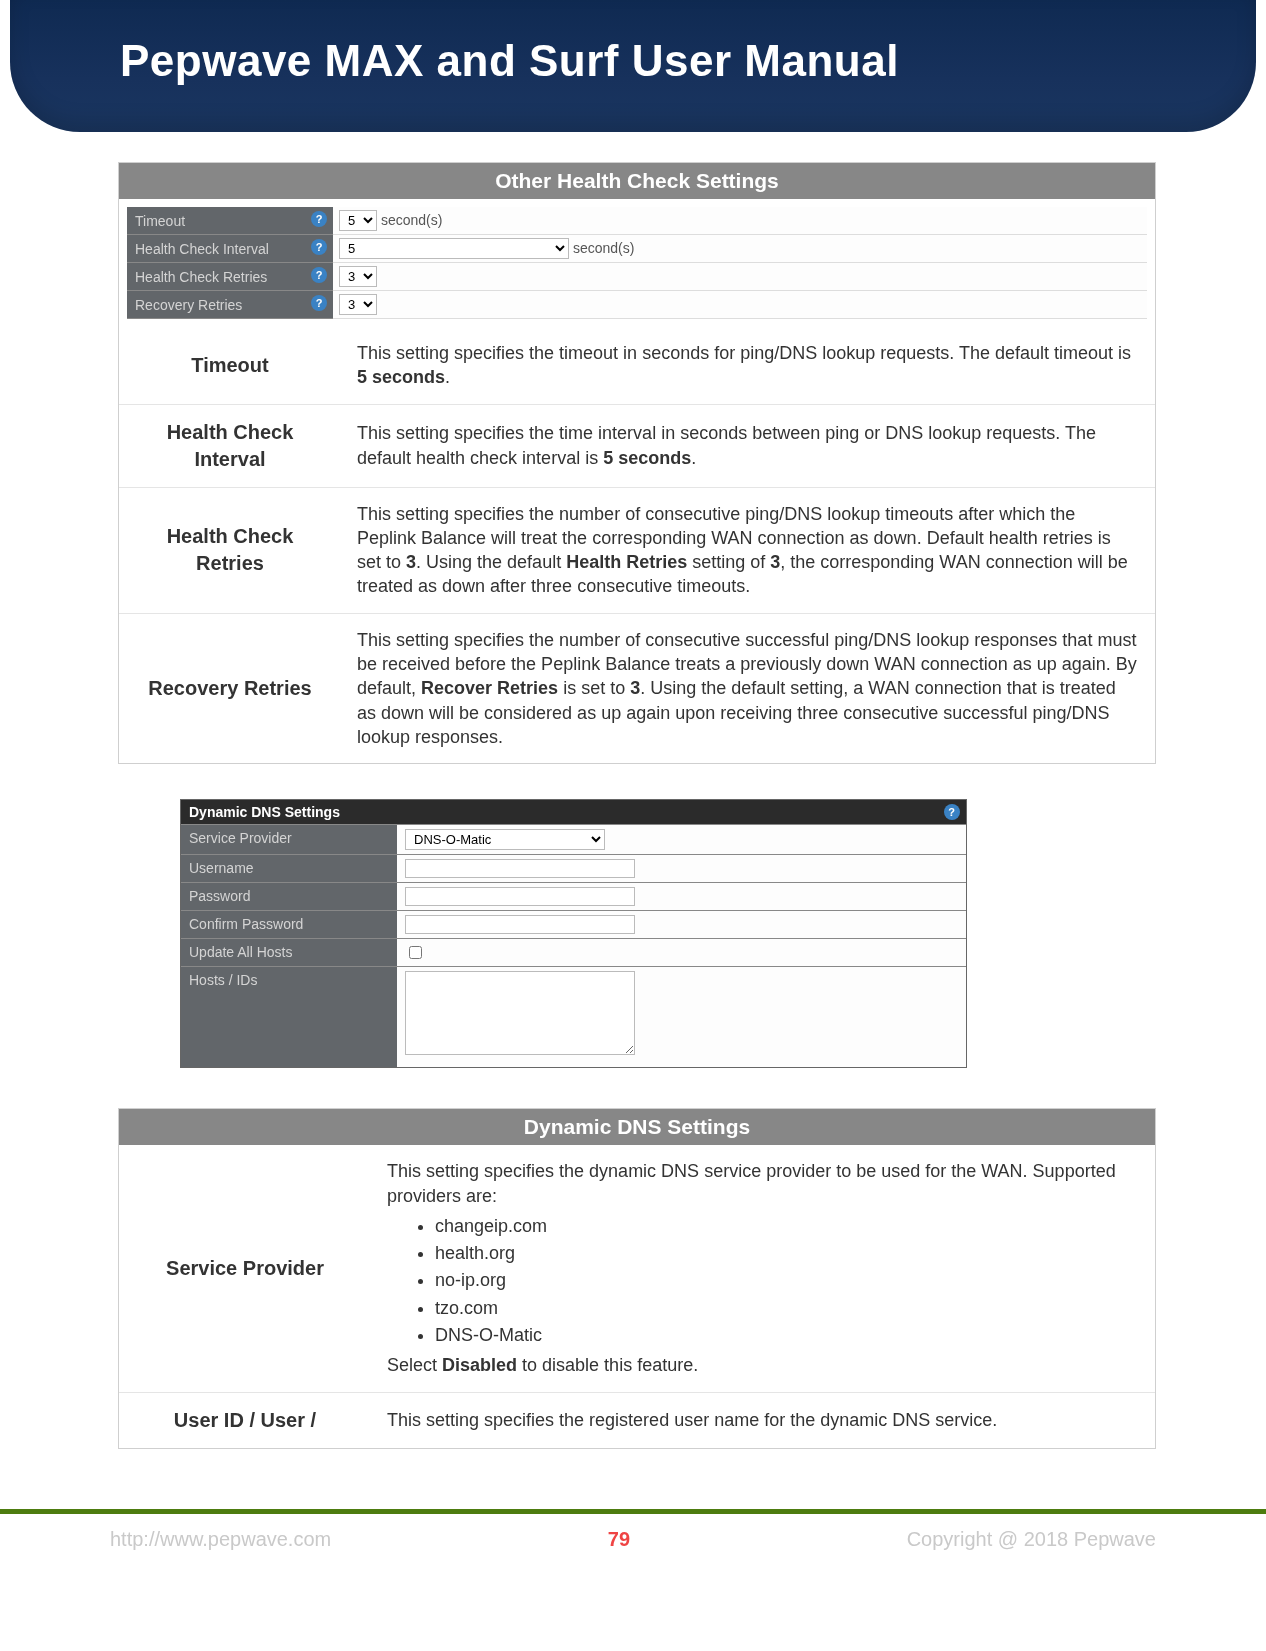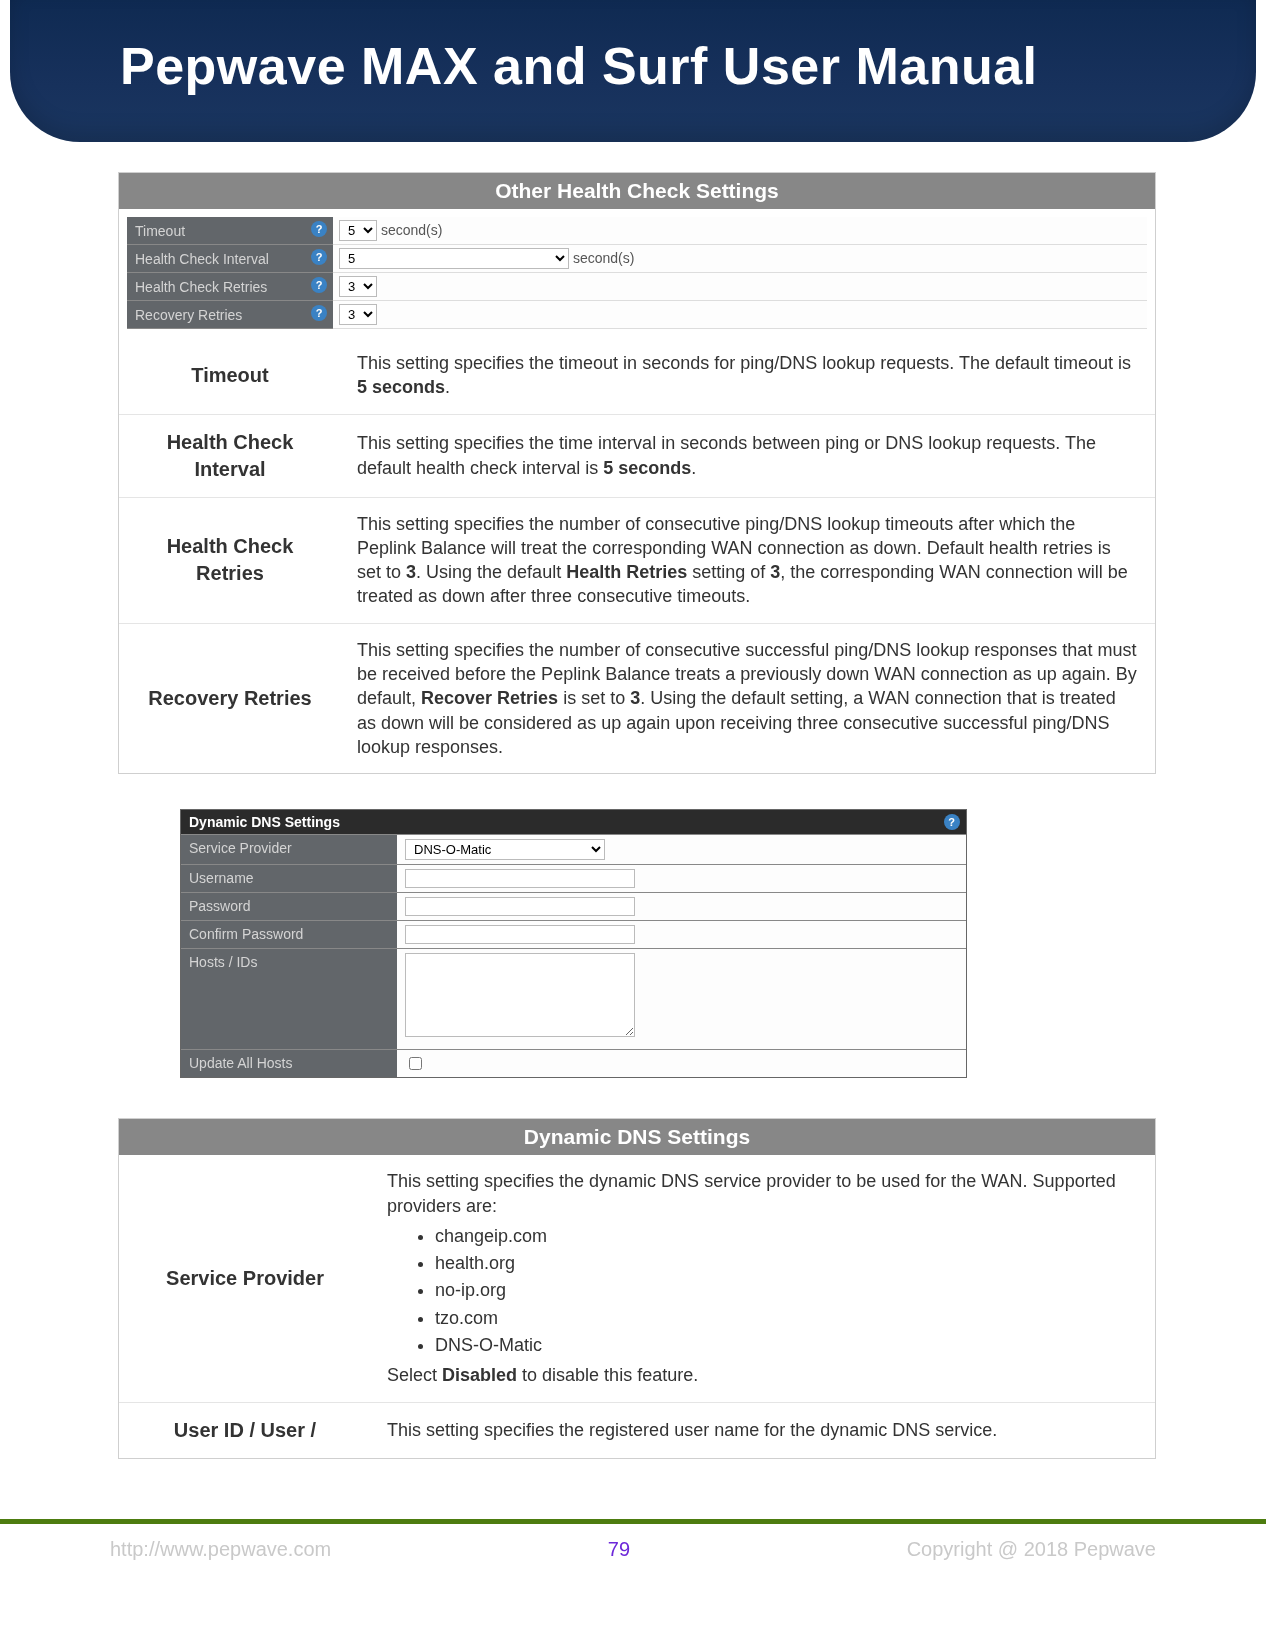--- a/index.html
+++ b/index.html
@@ -11,21 +11,21 @@
   }
   .page {
     width: 1266px;
     box-sizing: border-box;
     position: relative;
   }
   .header-banner {
     background: linear-gradient(#0f2a52,#17315c 60%,#1a3660);
     color: #fff;
     padding: 36px 0 46px 110px;
-    font-size: 52px;
+    font-size: 44px;
     font-weight: bold;
     letter-spacing: 0.5px;
     border-bottom-left-radius: 70px;
     border-bottom-right-radius: 70px;
     margin: 0 10px 30px 10px;
     box-shadow: inset 0 -10px 20px rgba(0,0,0,0.15);
   }
   .content {
     padding: 0 110px;
   }
@@ -72,21 +72,21 @@
     margin-top: 60px;
     padding: 14px 110px 40px 110px;
     display:flex;
     justify-content: space-between;
     align-items:center;
     color:#c9c9c9;
     font-size:20px;
     border-top: 5px solid #4d7c0f;
   }
   .footer .url { color:#c9c9c9; }
-  .footer .pg { color:#6d28d9; }
+  .footer .pg { color:#ef4444;font-weight:bold; }
 </style>
 </head>
 <body>
 
 <div class="page">
   <div class="header-banner">Pepwave MAX and Surf User Manual</div>
 
   <div class="content">
 
     <div class="section-box">
@@ -153,26 +153,26 @@
         </div>
       <div class="ddns-row">
           <div class="l">Password</div>
           <div class="r"><input type="password" class="ui-input wide" style=""></div>
         </div>
       <div class="ddns-row">
           <div class="l">Confirm Password</div>
           <div class="r"><input type="password" class="ui-input wide" style=""></div>
         </div>
       <div class="ddns-row">
+          <div class="l">Update All Hosts</div>
+          <div class="r"><input type="checkbox" style=""></div>
+        </div>
+      <div class="ddns-row">
           <div class="l hosts-area">Hosts / IDs</div>
           <div class="r"><textarea class="ui-input" style="width: 220px; height: 80px;"></textarea></div>
-        </div>
-      <div class="ddns-row">
-          <div class="l">Update All Hosts</div>
-          <div class="r"><input type="checkbox" style=""></div>
         </div>
     </div>
 
     <div class="section-box">
       <div class="section-title">Dynamic DNS Settings</div>
       <table class="defs defs2">
         <tbody>
             <tr>
           <td class="k">Service Provider</td>
           <td>

